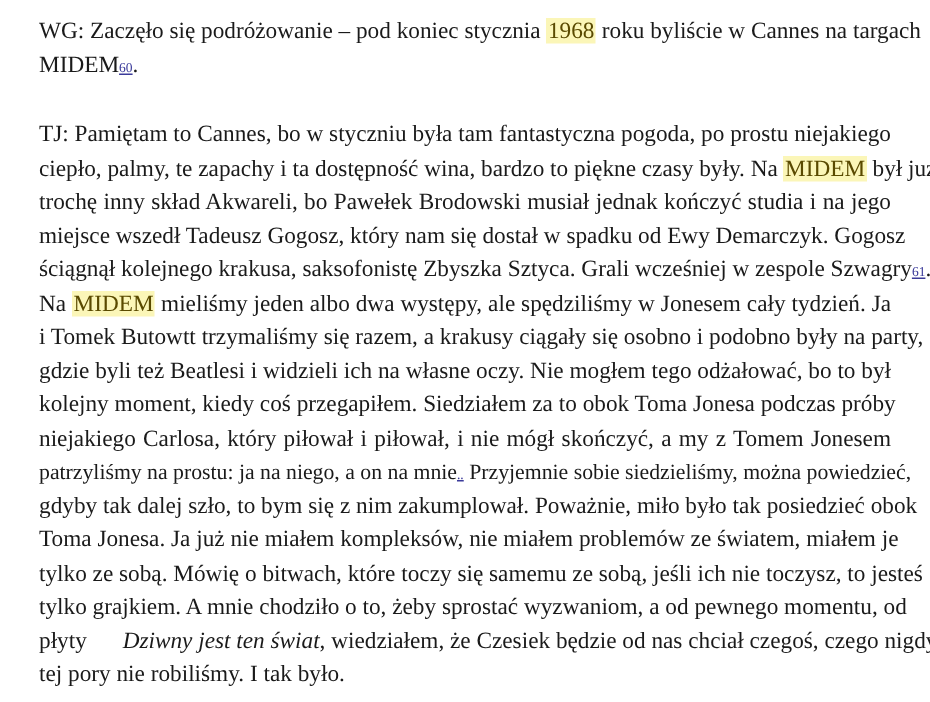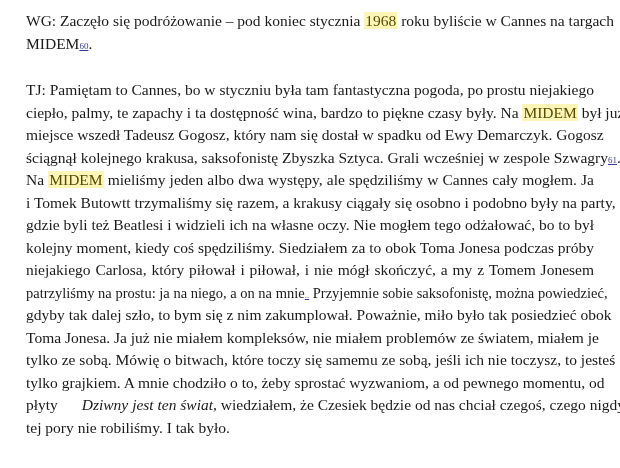--- a/index.html
+++ b/index.html
@@ -19,28 +19,29 @@
 
 <div class="page">
   <div class="p1">
     <span class="line"><span>WG: Zaczęło się podróżowanie – pod koniec stycznia </span><span class="hl">1968</span><span> roku byliście w Cannes na targach</span></span>
     <span class="line last"><span>MIDEM</span><span class="fn">60</span><span>.</span></span>
   </div>
 
   <div class="p2">
     <span class="line">TJ: Pamiętam to Cannes, bo w styczniu była tam fantastyczna pogoda, po prostu niejakiego</span>
     <span class="line"><span>ciepło, palmy, te zapachy i ta dostępność wina, bardzo to piękne czasy były. Na </span><span class="hl">MIDEM</span><span> był już</span></span>
+    <span class="line">trochę inny skład Akwareli, bo Pawełek Brodowski musiał jednak kończyć studia i na jego</span>
     <span class="line">miejsce wszedł Tadeusz Gogosz, który nam się dostał w spadku od Ewy Demarczyk. Gogosz</span>
     <span class="line"><span>ściągnął kolejnego krakusa, saksofonistę Zbyszka Sztyca. Grali wcześniej w zespole Szwagry</span><span class="fn">61</span><span>.</span></span>
-    <span class="line"><span>Na </span><span class="hl">MIDEM</span><span> mieliśmy jeden albo dwa występy, ale spędziliśmy w Cannes cały mogłem. Ja</span></span>
+    <span class="line"><span>Na </span><span class="hl">MIDEM</span><span> mieliśmy jeden albo dwa występy, ale spędziliśmy w Jonesem cały tydzień. Ja</span></span>
     <span class="line">i Tomek Butowtt trzymaliśmy się razem, a krakusy ciągały się osobno i podobno były na party,</span>
     <span class="line">gdzie byli też Beatlesi i widzieli ich na własne oczy. Nie mogłem tego odżałować, bo to był</span>
-    <span class="line">kolejny moment, kiedy coś spędziliśmy. Siedziałem za to obok Toma Jonesa podczas próby</span>
+    <span class="line">kolejny moment, kiedy coś przegapiłem. Siedziałem za to obok Toma Jonesa podczas próby</span>
     <span class="line">niejakiego Carlosa, który piłował i piłował, i nie mógł skończyć, a my z Tomem Jonesem</span>
-    <span class="line sm"><span>patrzyliśmy na prostu: ja na niego, a on na mnie</span><span class="fn">..</span><span> Przyjemnie sobie saksofonistę, można powiedzieć,</span></span>
+    <span class="line sm"><span>patrzyliśmy na prostu: ja na niego, a on na mnie</span><span class="fn">..</span><span> Przyjemnie sobie siedzieliśmy, można powiedzieć,</span></span>
     <span class="line">gdyby tak dalej szło, to bym się z nim zakumplował. Poważnie, miło było tak posiedzieć obok</span>
     <span class="line">Toma Jonesa. Ja już nie miałem kompleksów, nie miałem problemów ze światem, miałem je</span>
     <span class="line">tylko ze sobą. Mówię o bitwach, które toczy się samemu ze sobą, jeśli ich nie toczysz, to jesteś</span>
     <span class="line">tylko grajkiem. A mnie chodziło o to, żeby sprostać wyzwaniom, a od pewnego momentu, od</span>
     <span class="line"><span>płyty </span><em>Dziwny jest ten świat</em><span>, wiedziałem, że Czesiek będzie od nas chciał czegoś, czego nigdy do</span></span>
     <span class="line last">tej pory nie robiliśmy. I tak było.</span>
   </div>
 </div>
 
 </body></html>

